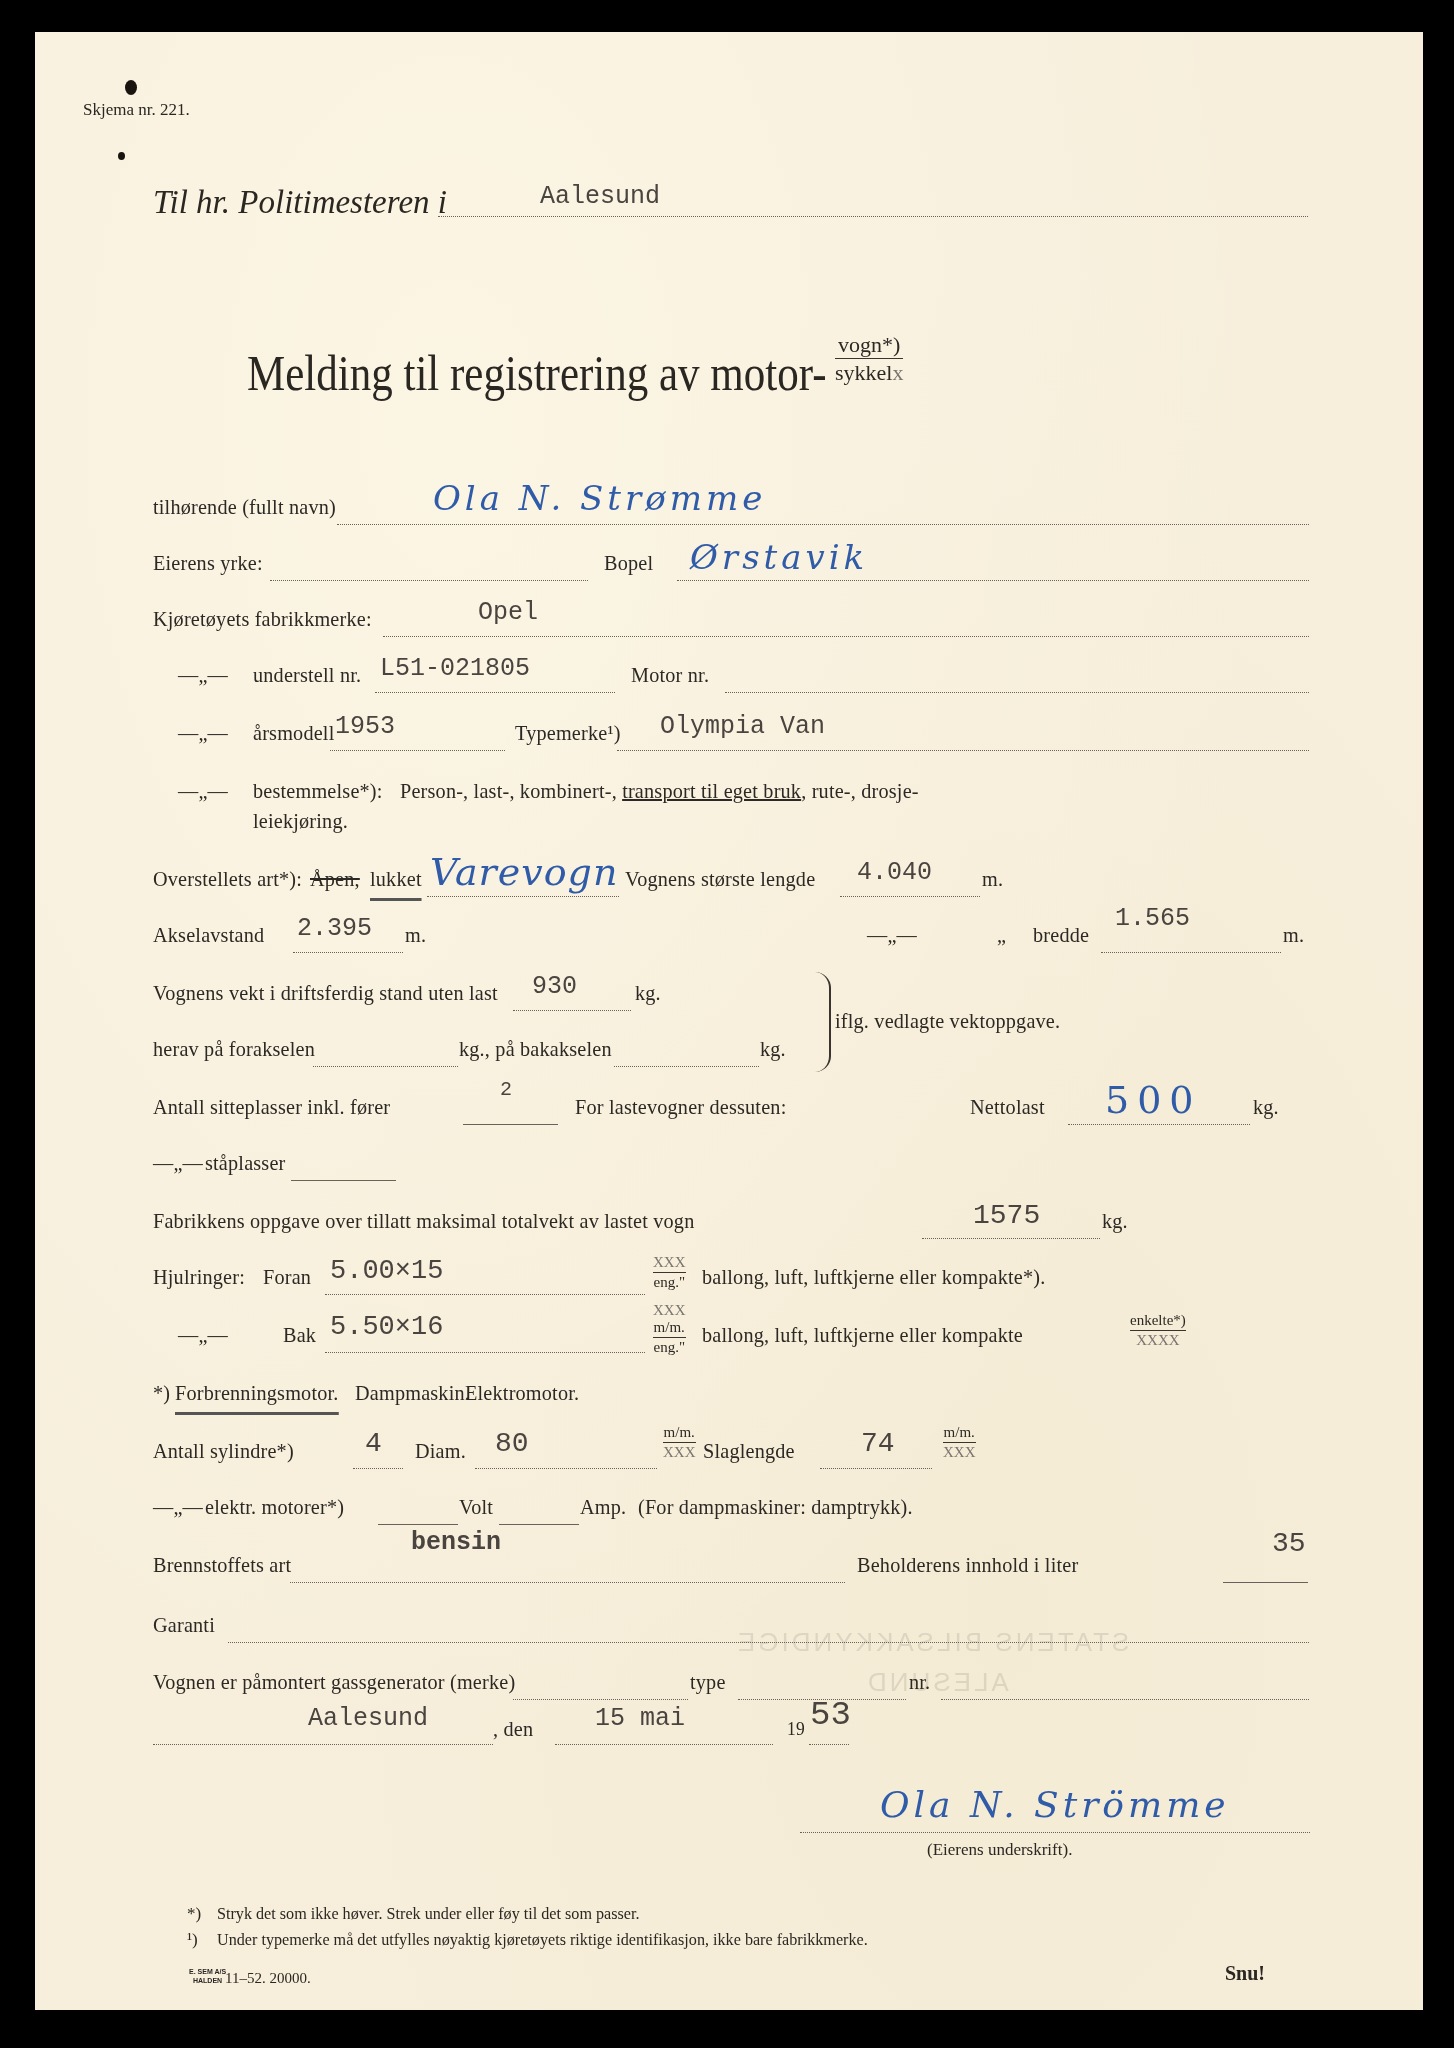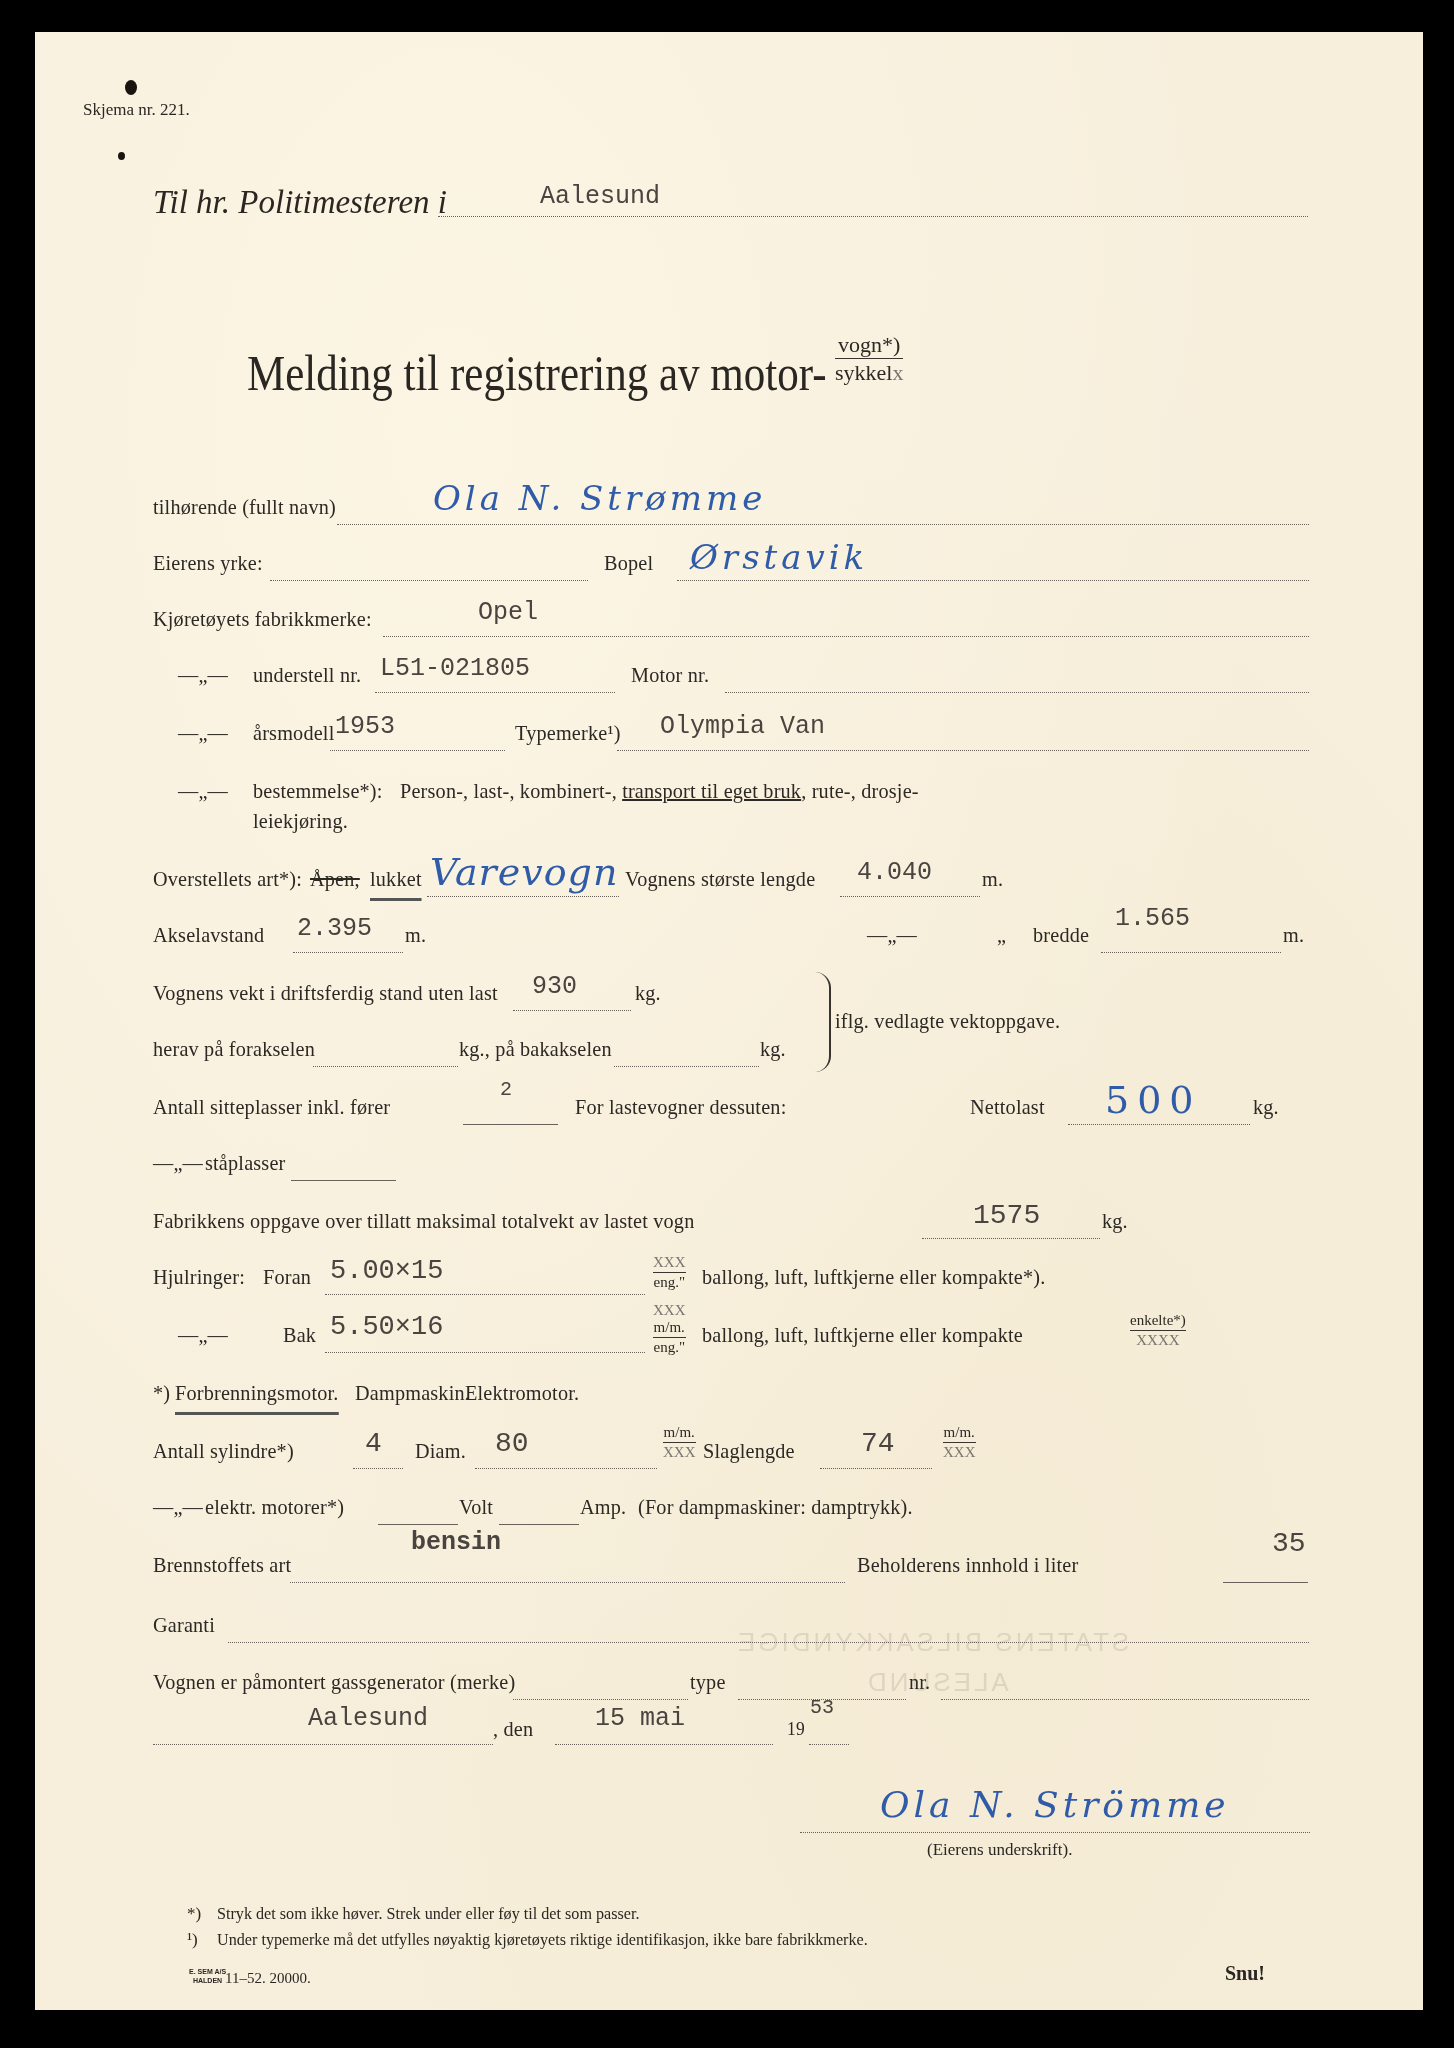--- a/index.html
+++ b/index.html
@@ -223,21 +223,21 @@
   <div class="abs lbl" style="left:874px;top:1637px;">nr.</div>
   <div class="dots" style="left:906px;top:1667px;width:368px;"></div>
 
   <div class="dots" style="left:118px;top:1712px;width:340px;"></div>
   <div class="abs typed" style="left:273px;top:1672px;">Aalesund</div>
   <div class="abs lbl" style="left:458px;top:1684px;">, den</div>
   <div class="dots" style="left:520px;top:1712px;width:218px;"></div>
   <div class="abs typed" style="left:560px;top:1672px;">15 mai</div>
   <div class="abs lbl" style="left:752px;top:1686px;font-size:19px;">19</div>
   <div class="dots" style="left:774px;top:1712px;width:40px;"></div>
-  <div class="abs typed" style="left:775px;top:1664px;font-size:20px;">53</div>
+  <div class="abs typed" style="left:775px;top:1664px;font-size:34px;">53</div>
 
   <div class="dots" style="left:765px;top:1800px;width:510px;"></div>
   <div class="abs hand" style="left:845px;top:1752px;font-size:36px;">Ola N. Strömme</div>
   <div class="abs" style="left:892px;top:1808px;font-size:17px;">(Eierens underskrift).</div>
 
   <div class="abs" style="left:152px;top:1872px;font-size:17px;">*)</div>
   <div class="abs" style="left:182px;top:1872px;font-size:17px;transform:scaleX(0.95);transform-origin:left center;">Stryk det som ikke høver.  Strek under eller føy til det som passer.</div>
   <div class="abs" style="left:152px;top:1898px;font-size:17px;">¹)</div>
   <div class="abs" style="left:182px;top:1898px;font-size:17px;transform:scaleX(0.95);transform-origin:left center;">Under typemerke må det utfylles nøyaktig kjøretøyets riktige identifikasjon, ikke bare fabrikkmerke.</div>
 

